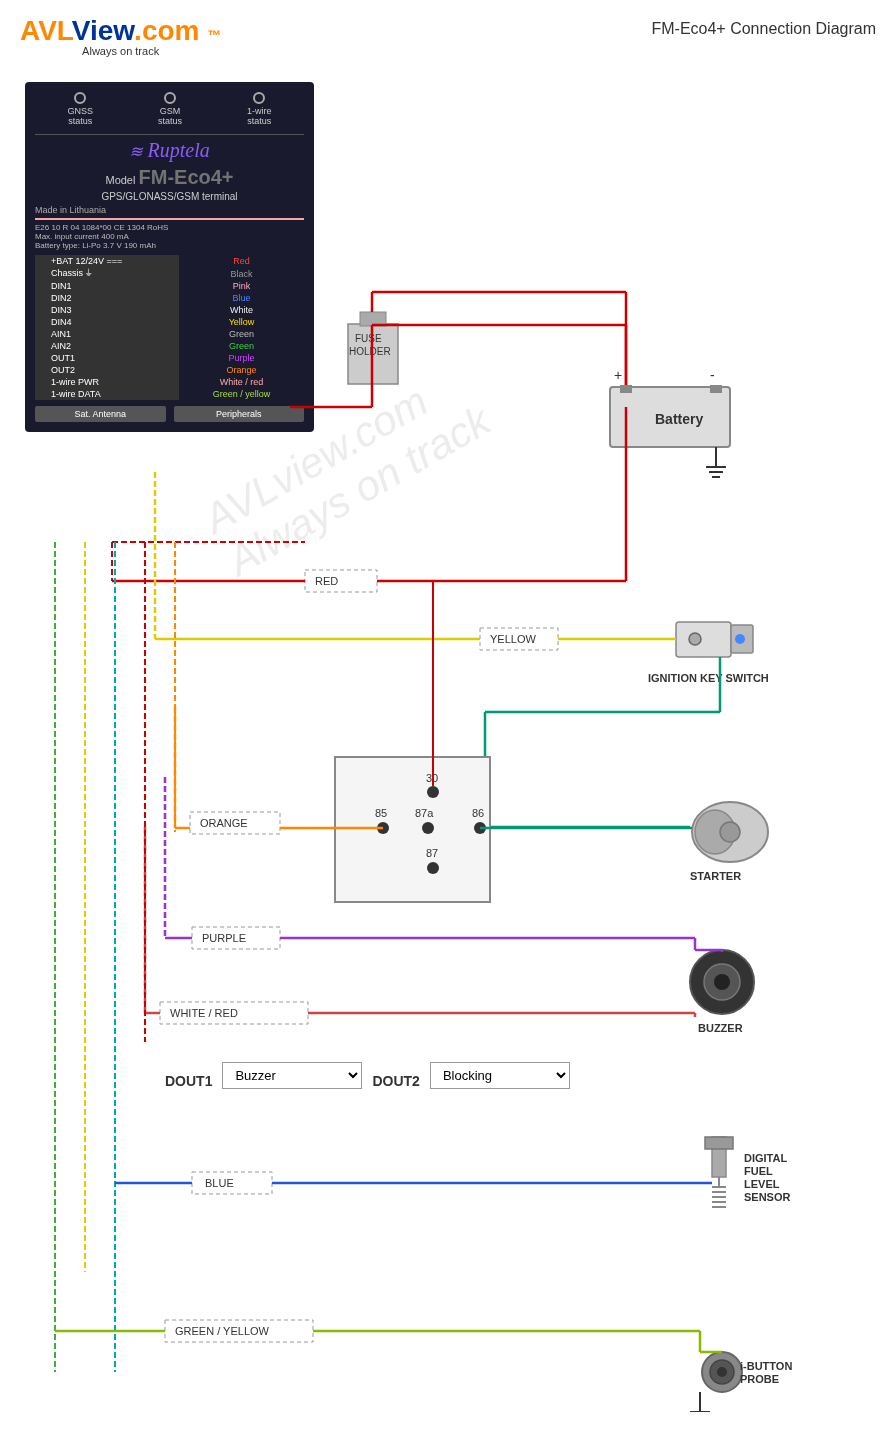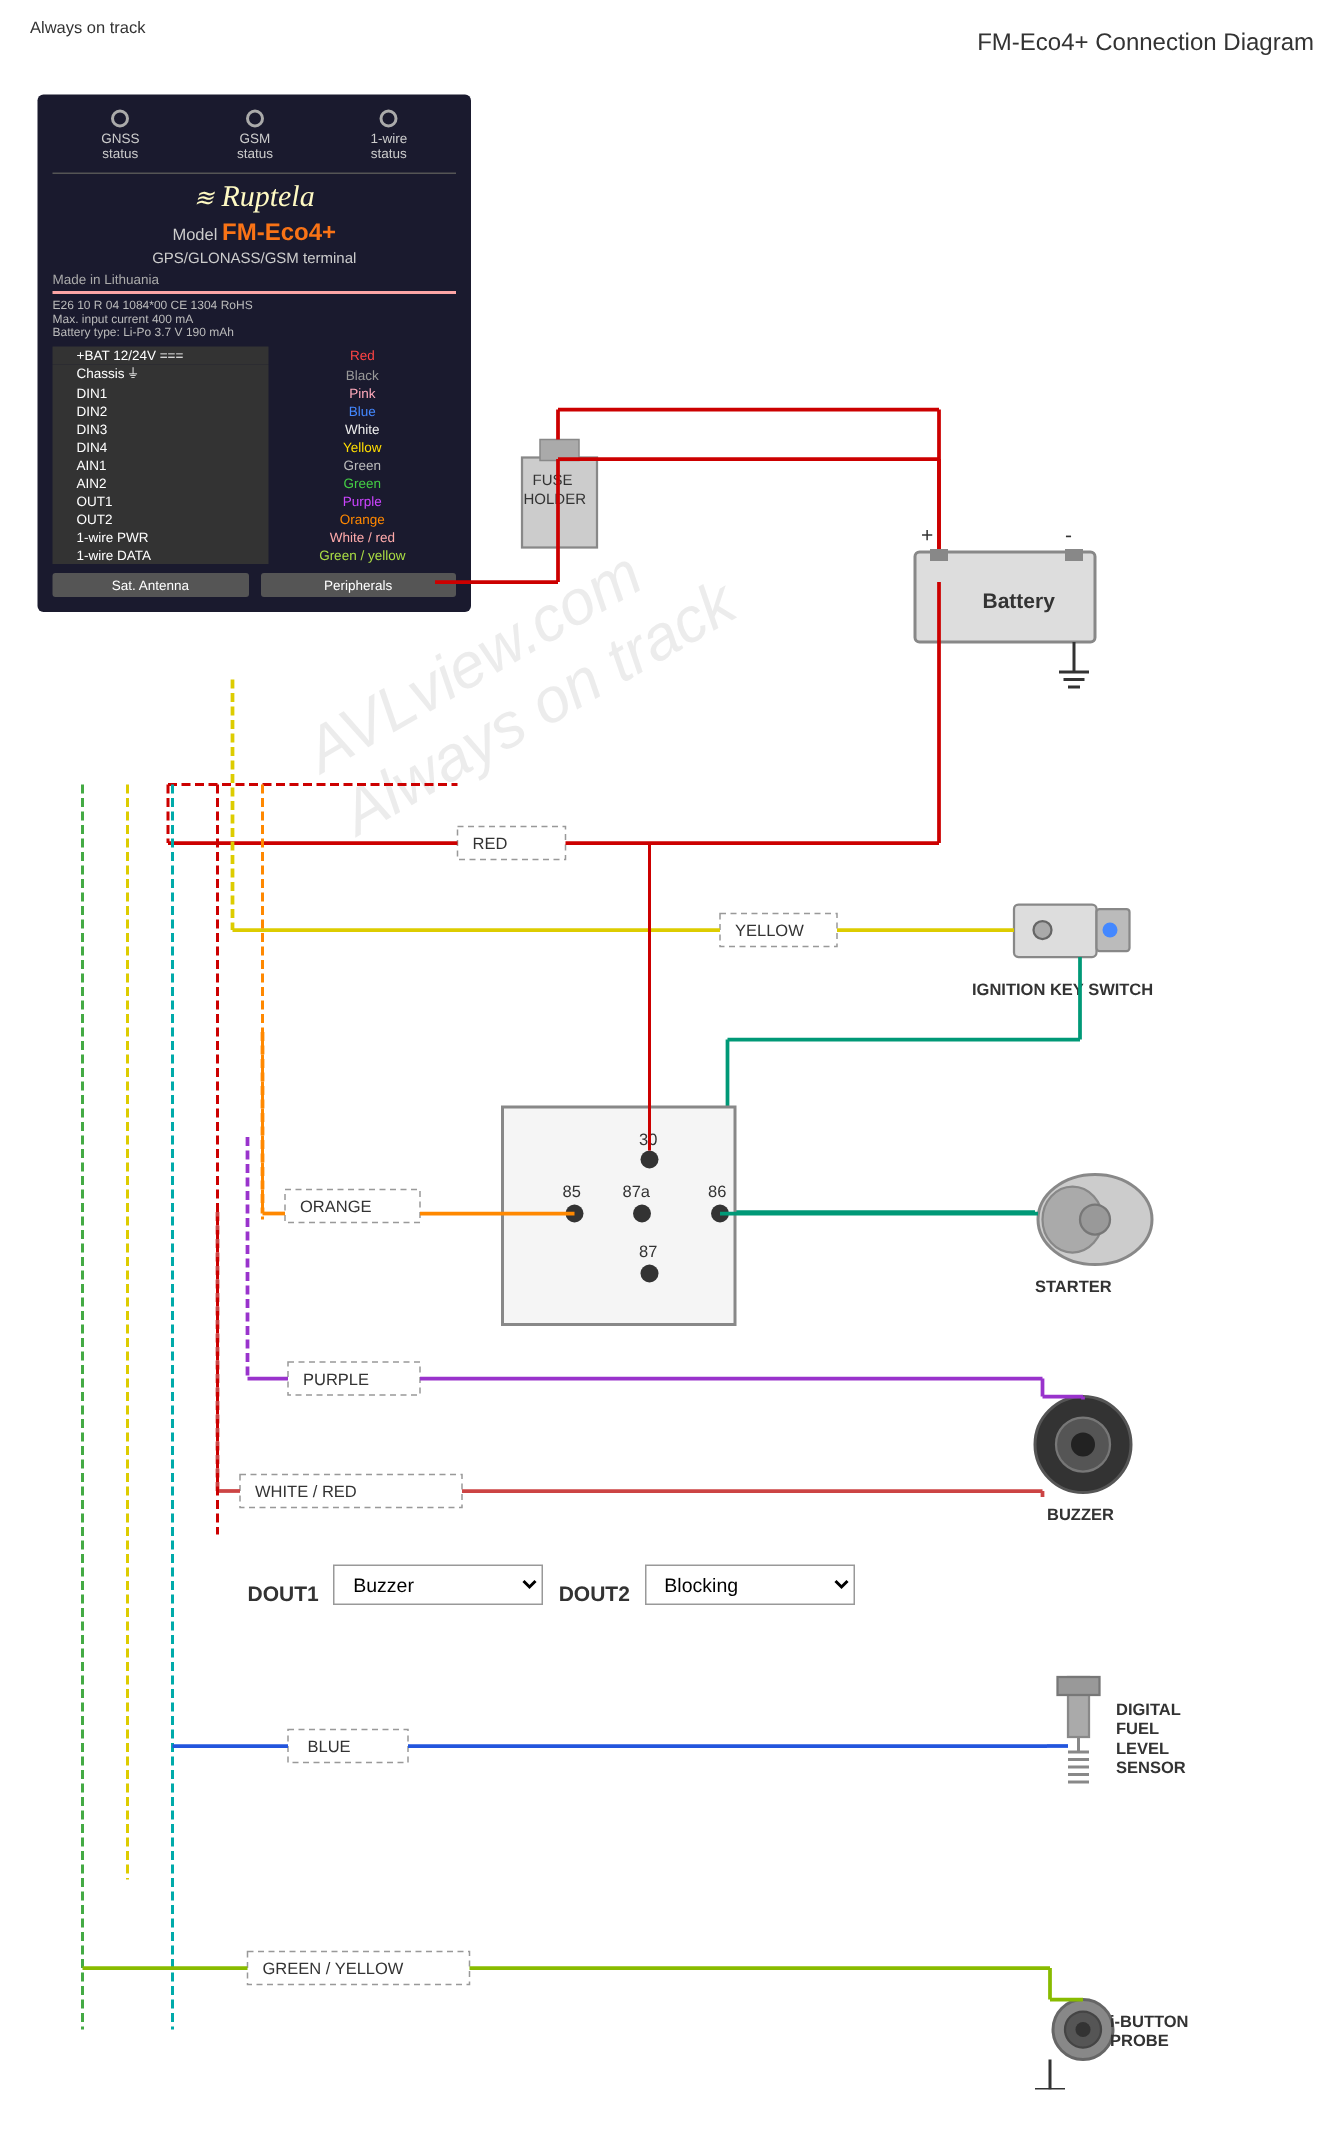--- a/index.html
+++ b/index.html
@@ -161,20 +161,24 @@
 
     select {
       cursor: pointer;
     }
   </style>
 </head>
 <body>
 
 <div class="header">
   <div class="logo-area">
+    <div class="logo-text">
+      <span style="color:#ff8800;">AVL</span><span style="color:#003399;">View</span><span style="color:#ff8800;">.com</span>
+      <span style="font-size:14px; color:#ff8800;">™</span>
+    </div>
     <div style="font-size:11px; color:#333; text-align:center; margin-top:-2px;">Always on track</div>
   </div>
   <div class="diagram-title">FM-Eco4+ Connection Diagram</div>
 </div>
 
 <div class="diagram-area">
 
   <div class="watermark">AVLview.com<br>Always on track</div>
 
   <div class="device-box">
@@ -189,27 +193,27 @@
         <div>GSM</div>
         <div>status</div>
       </div>
       <div class="status-item">
         <div class="status-circle"></div>
         <div>1-wire</div>
         <div>status</div>
       </div>
     </div>
 
-    <div style="text-align:center; font-size:20px; font-style:italic; font-family:serif; color:#fef9c3; border-top:1px solid #555; padding-top:4px;">
+    <div style="text-align:center; font-size:20px; font-style:italic; font-family:serif; color:#8b5cf6; border-top:1px solid #555; padding-top:4px;">
       <span style="font-size:16px;">≋</span> Ruptela
     </div>
 
     <div style="text-align:center; margin:4px 0 2px;">
       <span style="font-size:11px; color:#ccc;">Model </span>
-      <span style="font-size:16px; font-weight:bold; color:#f97316;">FM-Eco4+</span>
+      <span style="font-size:20px; font-weight:bold; color:#737373;">FM-Eco4+</span>
     </div>
     <div style="text-align:center; font-size:10px; color:#ccc;">GPS/GLONASS/GSM terminal</div>
     <div style="font-size:9px; color:#aaa; margin:3px 0;">Made in Lithuania</div>
 
     <div style="font-size:8px; color:#bbb; border-top:2px solid #fca5a5; padding-top:3px; margin-top:3px;">
       <span>E26 10 R 04 1084*00  CE 1304  RoHS</span><br>
       <span>Max. input current 400 mA</span><br>
       <span>Battery type: Li-Po 3.7 V 190 mAh</span>
     </div>
 

